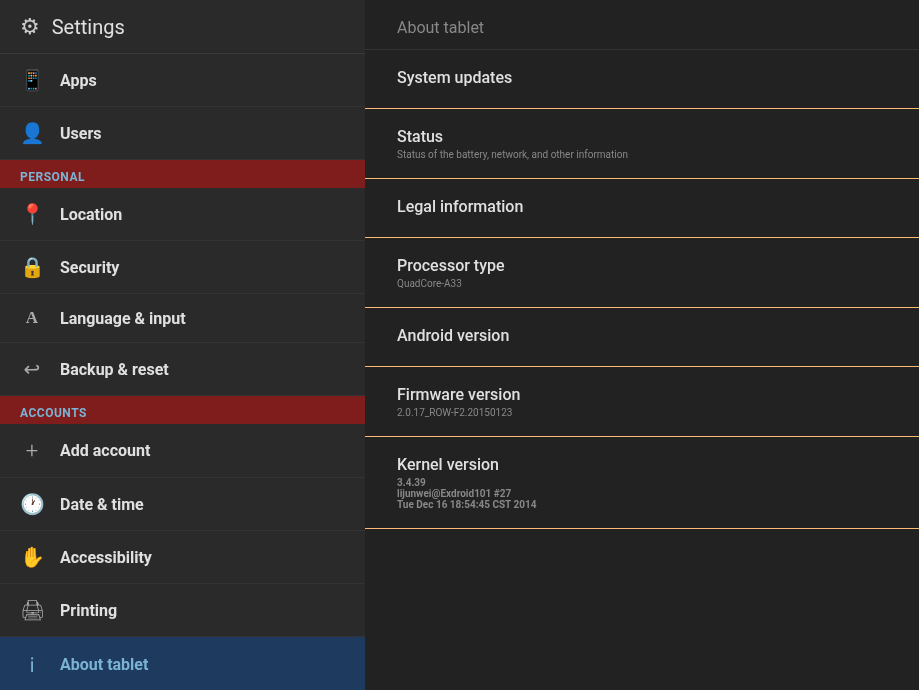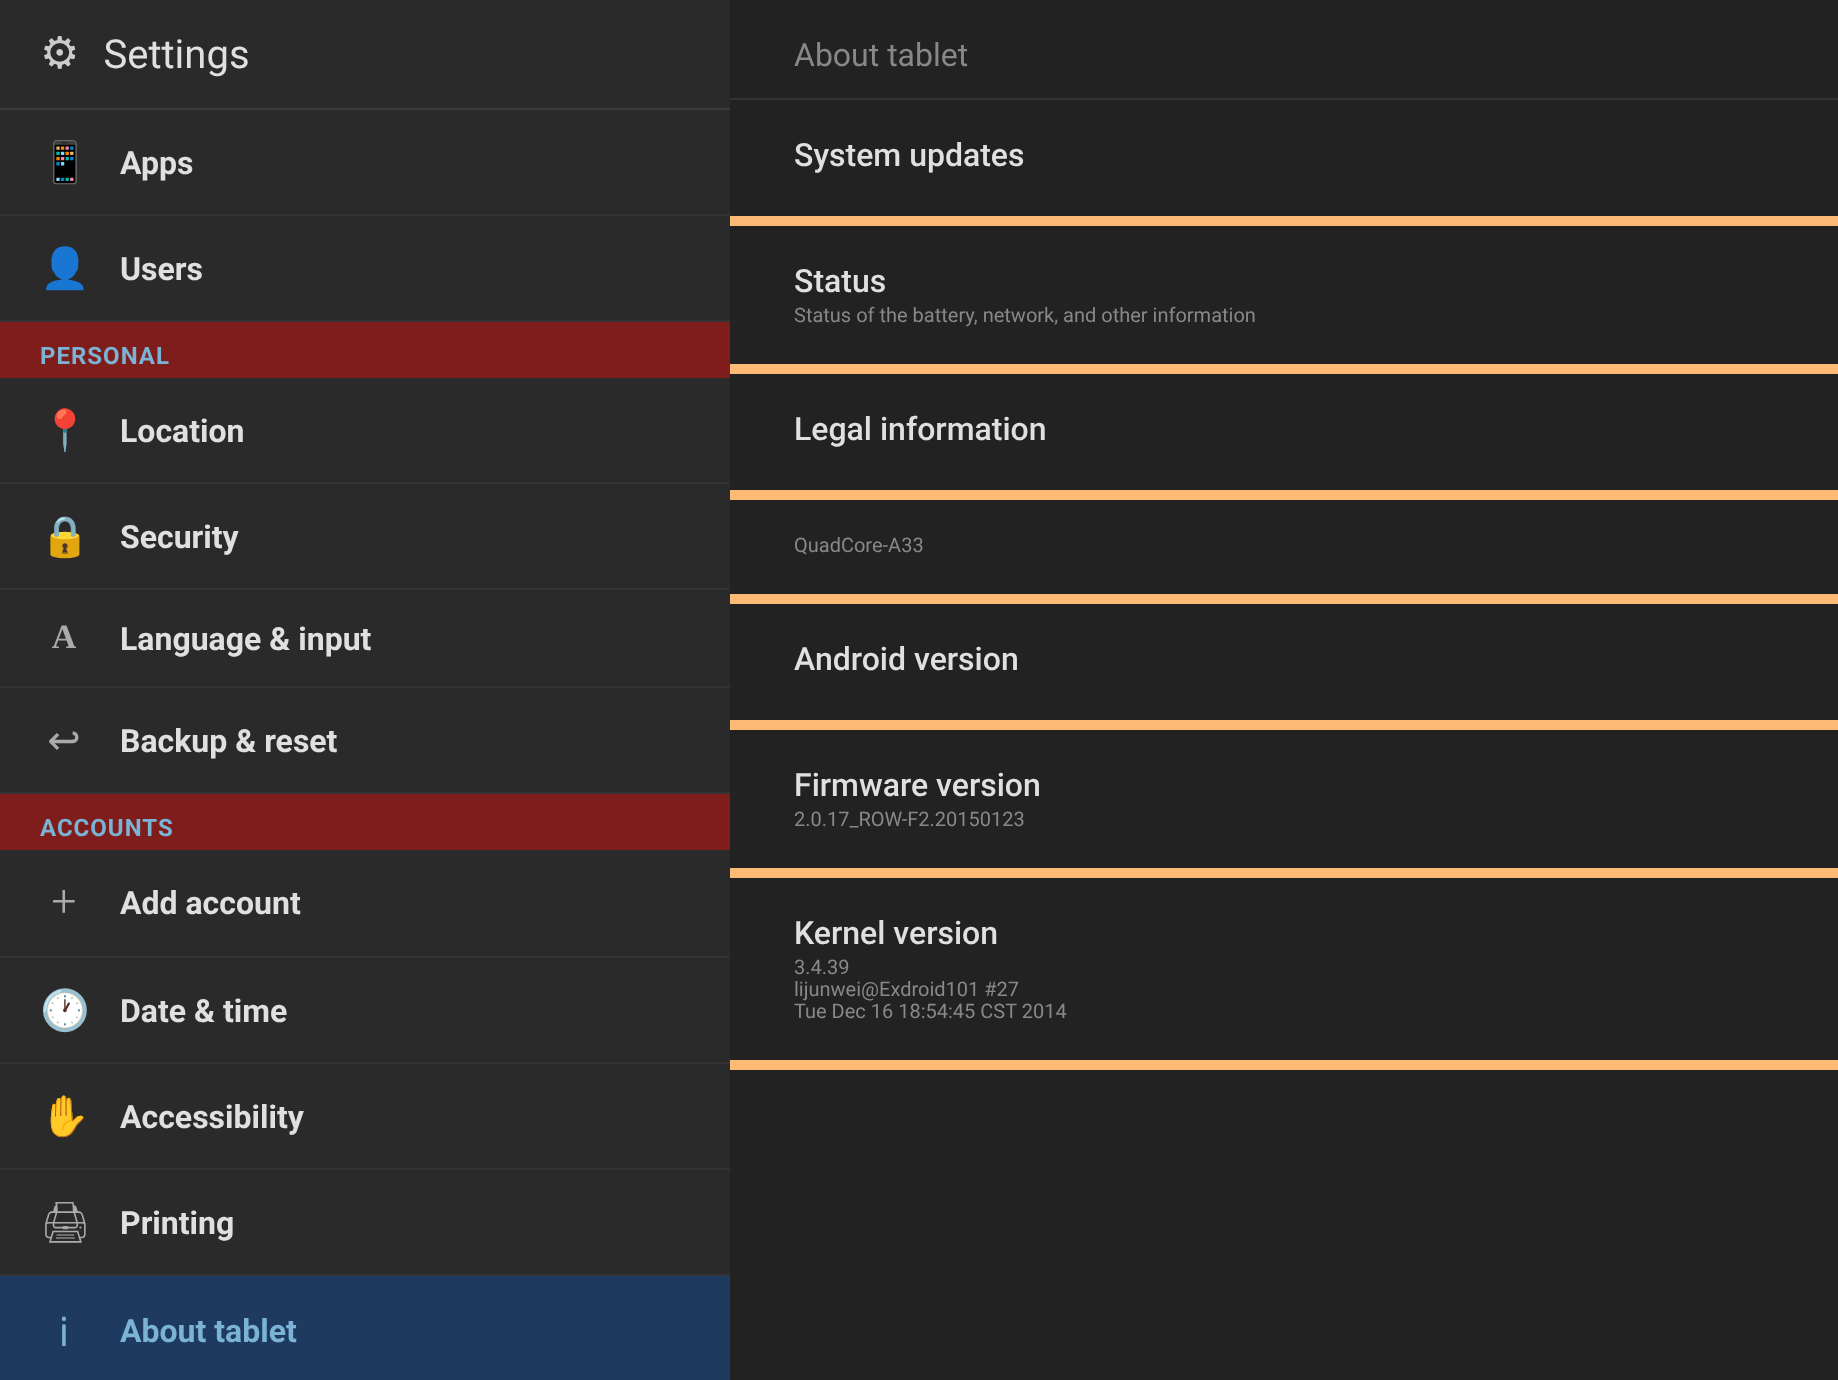--- a/index.html
+++ b/index.html
@@ -90,21 +90,21 @@
     .page-title {
       padding: 18px 32px 12px 32px;
       font-size: 16px;
       color: #888;
       font-weight: 400;
       border-bottom: 1px solid #333;
     }
 
     .content-item {
       padding: 18px 32px;
-      border-bottom: 5px solid #fdba74;
+      border-bottom: 1px solid #fdba74;
       cursor: pointer;
     }
 
     .content-item .item-title {
       font-size: 16px;
       color: #e0e0e0;
       font-weight: 500;
       margin-bottom: 3px;
     }
 
@@ -195,31 +195,32 @@
     <div class="item-title">Status</div>
     <div class="item-subtitle">Status of the battery, network, and other information</div>
   </div>
 
   <div class="content-item">
     <div class="item-title">Legal information</div>
   </div>
 
 
   <div class="content-item">
+    <div class="item-title">Processor type</div>
     <div class="item-subtitle">QuadCore-A33</div>
   </div>
 
   <div class="content-item">
     <div class="item-title">Android version</div>
   </div>
 
   <div class="content-item">
     <div class="item-title">Firmware version</div>
     <div class="item-subtitle">2.0.17_ROW-F2.20150123</div>
   </div>
 
   <div class="content-item">
     <div class="item-title">Kernel version</div>
-    <div class="item-subtitle" style="white-space: pre-line;">3.4.39
+    <div class="item-subtitle" style="white-space: pre-line; font-weight: bold;">3.4.39
 lijunwei@Exdroid101 #27
 Tue Dec 16 18:54:45 CST 2014</div>
   </div>
 </main>
 
 </body></html>

